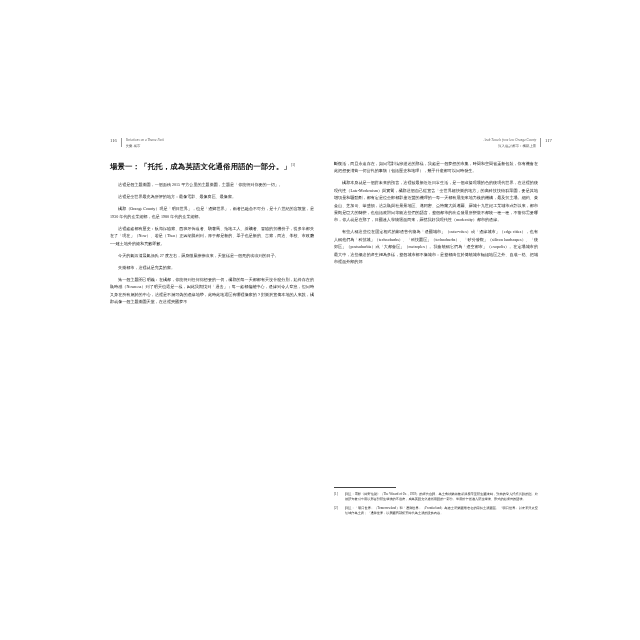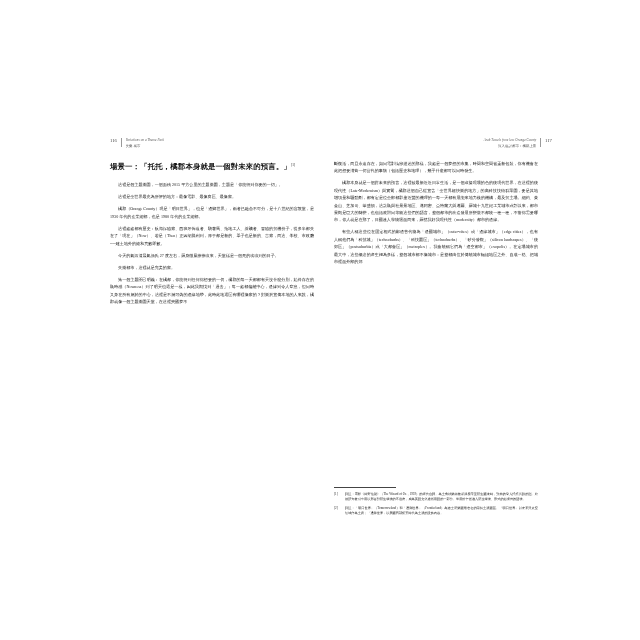--- a/index.html
+++ b/index.html
@@ -126,21 +126,21 @@
     <div class="runhead runhead-left">
       <span class="folio">116</span>
       <span class="rule-v"></span>
       <span class="runhead-txt">
         <span class="runhead-en">Variations on a Theme Park</span>
         <span class="runhead-zh">失樂 城市</span>
       </span>
     </div>
 
     <div class="col">
-      <h2 class="section-title"><span>場景一：「托托，橘郡本身就是一個對未來的預言。」</span><sup>[1]</sup></h2>
+      <h2 class="section-title"><span>場景一：「托托，成為英語文化通俗用語的一部分。」</span><sup>[1]</sup></h2>
 
       <p class="para">這裡是個主題樂園，一個面積 2015 平方公里的主題樂園，主題是「你能得到你要的一切」。</p>
       <p class="para">這裡是全世界最充為所懼的地方：最像電影、最像賽區、最像家。</p>
       <p class="para">橘郡（Orange County）現是「明日世界」，也是「邊鄉世界」，兩者已融合不可分，是十八世紀的宮教堂，是 1930 年代的企業總部，也是 1980 年代的企業總部。</p>
       <p class="para">這裡處處都有歷史：航海探險家、西班牙佈道者、騎著馬、拖地工人、採礦者、冒險的投機份子，從多半都失在了「現在」（Now）、若是（Then）正因胡騰利到，厚于都是新的、單子也是新的、古家，而這、學校、市政廳──建土地外的總和意數即數。</p>
       <p class="para">今天的氣溫清晨氣攝氏 27 度左右，羅身微風徐徐吹來，天堂樣是一個死的吹吹到的日子。</p>
       <p class="para">失樂都市，這裡就是完美的家。</p>
       <p class="para">第一個主題開己明義：在橘都，你能得到任何你想要的一切，橘郡的每一天都都有天沒什麼分別，始終存在的既時感（Nowness）到了明天也還是一樣，因此我期找到「過去」；每一處都偏離中心，邊緣到令人窒息，但同時又身在所有屬於的中心，這裡是不屬可偽的邊緣地帶，此時此地還區有哪裡像家的？對樂於宣傳本地的人來說，橘郡就像一個主題樂園天堂，在這裡夾國夢不</p>
     </div>
   </div>

